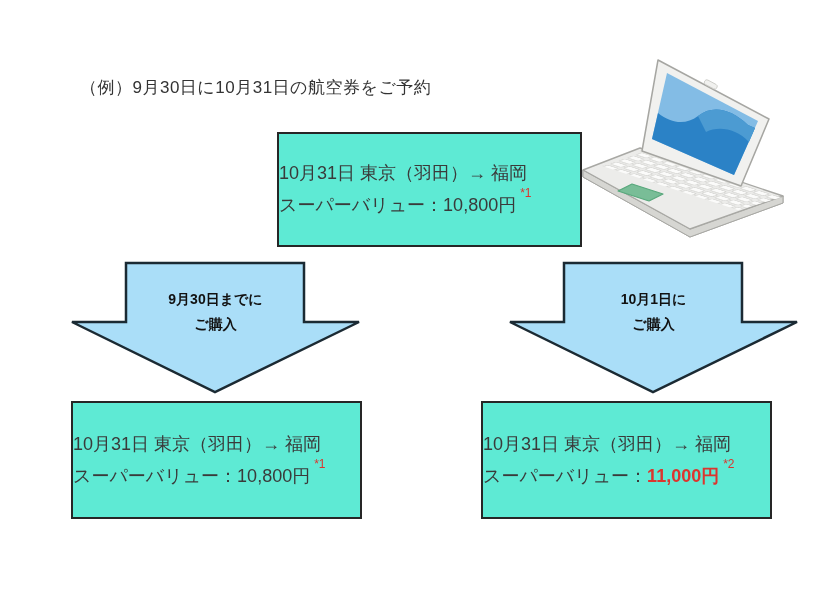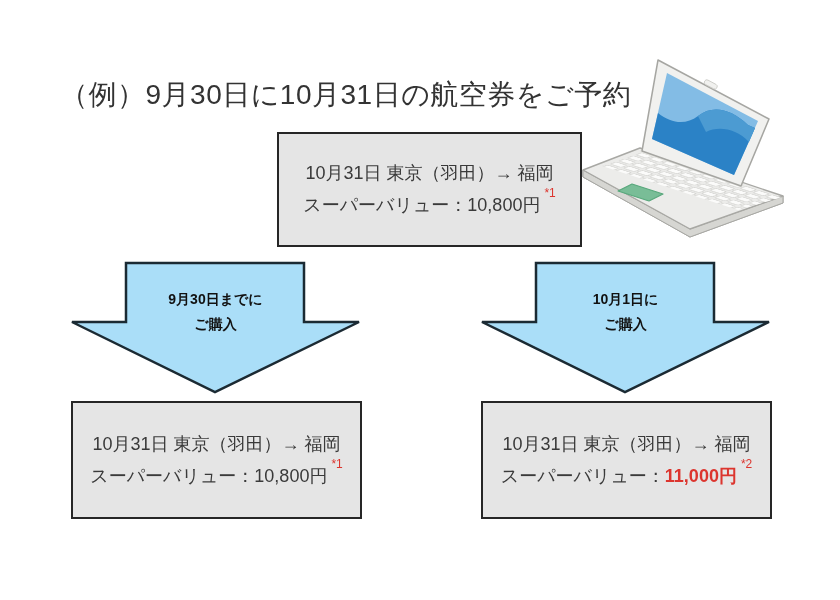--- a/index.html
+++ b/index.html
@@ -1,33 +1,33 @@
 <!DOCTYPE html>
 <html style="--background: #ffffff; --text: #3a3a3a; --heading-text: #333333; --accent-red: #dc352e; --arrow-fill: #aadef8; --arrow-border: #1b2a33; --arrow-text: #111111; --box-border: #262626;"><head>
 <meta charset="utf-8">
 <style>
   html,body{margin:0;padding:0;background:#fff;}
   body{font-family:"Liberation Sans","DejaVu Sans",sans-serif;}
   .canvas{position:relative;width:840px;height:600px;background:var(--background,#ffffff);overflow:hidden;color:var(--text,#3a3a3a);}
 
-  .title{position:absolute;left:60px;top:76px;font-size:28px;letter-spacing:.5px;color:var(--heading-text,#333333);white-space:nowrap;}
+  .title{position:absolute;left:80px;top:76px;font-size:17px;letter-spacing:.5px;color:var(--heading-text,#333333);white-space:nowrap;}
 
-  .box{position:absolute;background:#e5e5e5;border:2px solid var(--box-border,#262626);
-       display:flex;flex-direction:column;justify-content:center;align-items:center;
+  .box{position:absolute;background:#5eead4;border:2px solid var(--box-border,#262626);
+       display:flex;flex-direction:column;justify-content:center;align-items:flex-start;
        text-align:center;font-size:18px;line-height:27px;white-space:nowrap;}
   .box.top{left:277px;top:132px;width:301px;height:111px;}
   .box.bl{left:71px;top:401px;width:287px;height:114px;}
   .box.br{left:481px;top:401px;width:287px;height:114px;}
 
   .fn{color:var(--accent-red,#dc352e);font-size:12px;position:relative;top:-7px;margin-left:4px;font-weight:normal;}
   .price-hl{color:var(--accent-red,#dc352e);font-weight:bold;}
 
   .arrow{position:absolute;width:291px;height:134px;top:261px;}
   .arrow.left{left:70px;}
-  .arrow.right{left:480px;}
+  .arrow.right{left:508px;}
   .arrow svg{position:absolute;left:0;top:0;width:100%;height:100%;overflow:visible;}
   .arrow polygon{fill:var(--arrow-fill,#aadef8);stroke:var(--arrow-border,#1b2a33);stroke-width:2.5;stroke-linejoin:miter;}
   .arrow-label{position:absolute;left:0;right:0;top:26px;text-align:center;font-size:14px;line-height:25px;
                font-weight:bold;color:var(--arrow-text,#111111);}
 
   .laptop{position:absolute;left:578px;top:52px;width:235px;height:195px;}
 </style>
 </head>
 <body>
 

